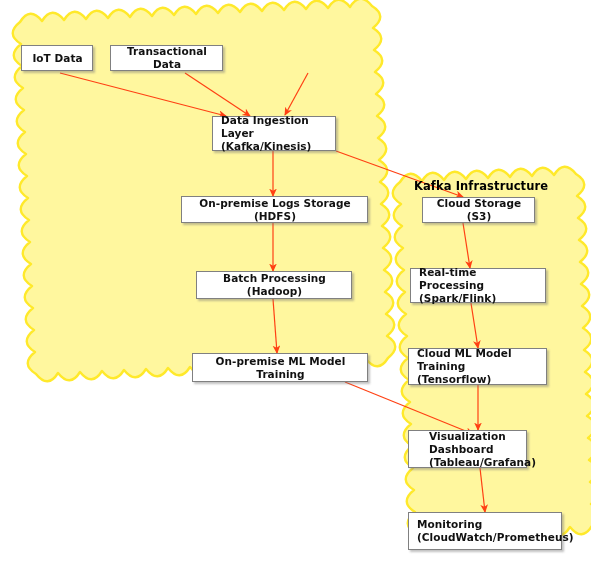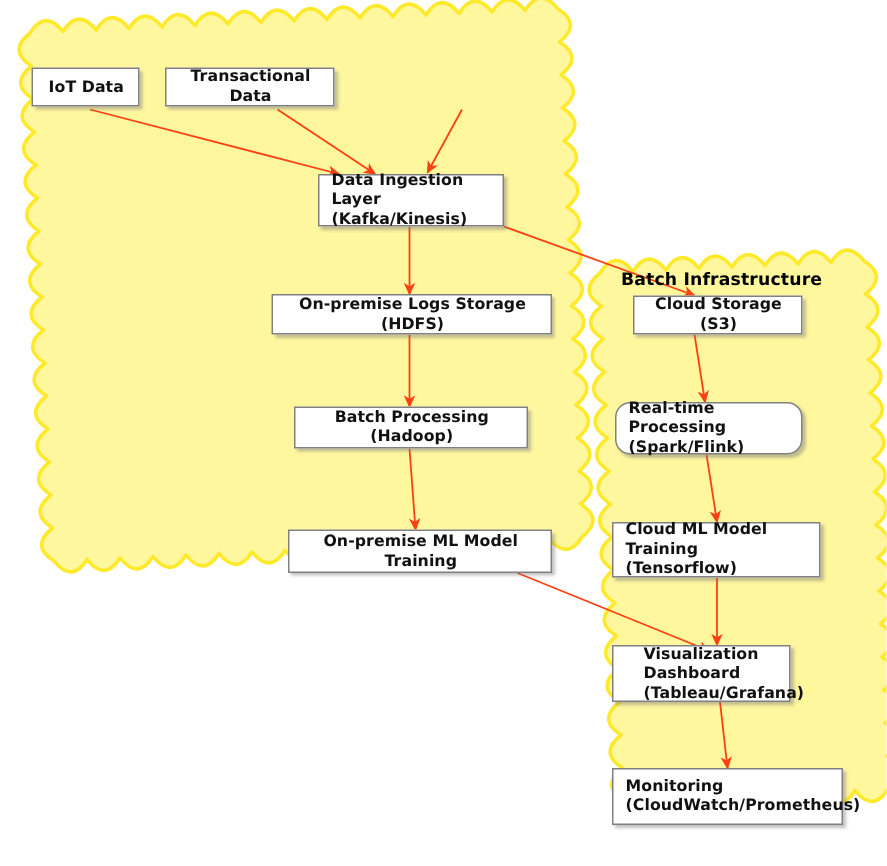--- a/index.html
+++ b/index.html
@@ -219,39 +219,39 @@
       <path d="M 463 223 L 470 268"></path>
       <path d="M 471 303 L 478 348"></path>
       <path d="M 478 385 L 478 430"></path>
       <path d="M 480 468 L 485 512"></path>
     </g>
   </svg>
 
   <div id="node-layer">
 
 
-    <div class="group-title" style="left:414px; top:179px;">Batch Infrastructure</div>
+    <div class="group-title" style="left:414px; top:179px;">Kafka Infrastructure</div>
 
     <div class="node center" style="left:21px; top:45px; width:72px; height:26px;">IoT Data</div>
 
     <div class="node center" style="left:110px; top:45px; width:113px; height:26px;">Transactional Data</div>
 
 
     <div class="node" style="left:212px; top:116px; width:124px; height:35px;">Data Ingestion Layer
 (Kafka/Kinesis)</div>
 
     <div class="node center" style="left:181px; top:196px; width:187px; height:27px;">On-premise Logs Storage (HDFS)</div>
 
     <div class="node center" style="left:196px; top:271px; width:156px; height:28px;">Batch Processing (Hadoop)</div>
 
     <div class="node center" style="left:192px; top:353px; width:176px; height:29px;">On-premise ML Model Training</div>
 
     <div class="node center" style="left:408px; top:197px; width:113px; height:26px;margin-left:14px;">Cloud Storage (S3)</div>
 
-    <div class="node" style="left:410px; top:268px; width:125px; height:35px;border-radius:10px;">Real-time Processing
+    <div class="node" style="left:410px; top:268px; width:136px; height:35px;">Real-time Processing
 (Spark/Flink)</div>
 
     <div class="node" style="left:408px; top:348px; width:139px; height:37px;">Cloud ML Model Training
 (Tensorflow)</div>
 
     <div class="node" style="left:408px; top:430px; width:119px; height:38px;padding-left:20px;">Visualization Dashboard
 (Tableau/Grafana)</div>
 
     <div class="node" style="left:408px; top:512px; width:154px; height:38px;">Monitoring
 (CloudWatch/Prometheus)</div>

